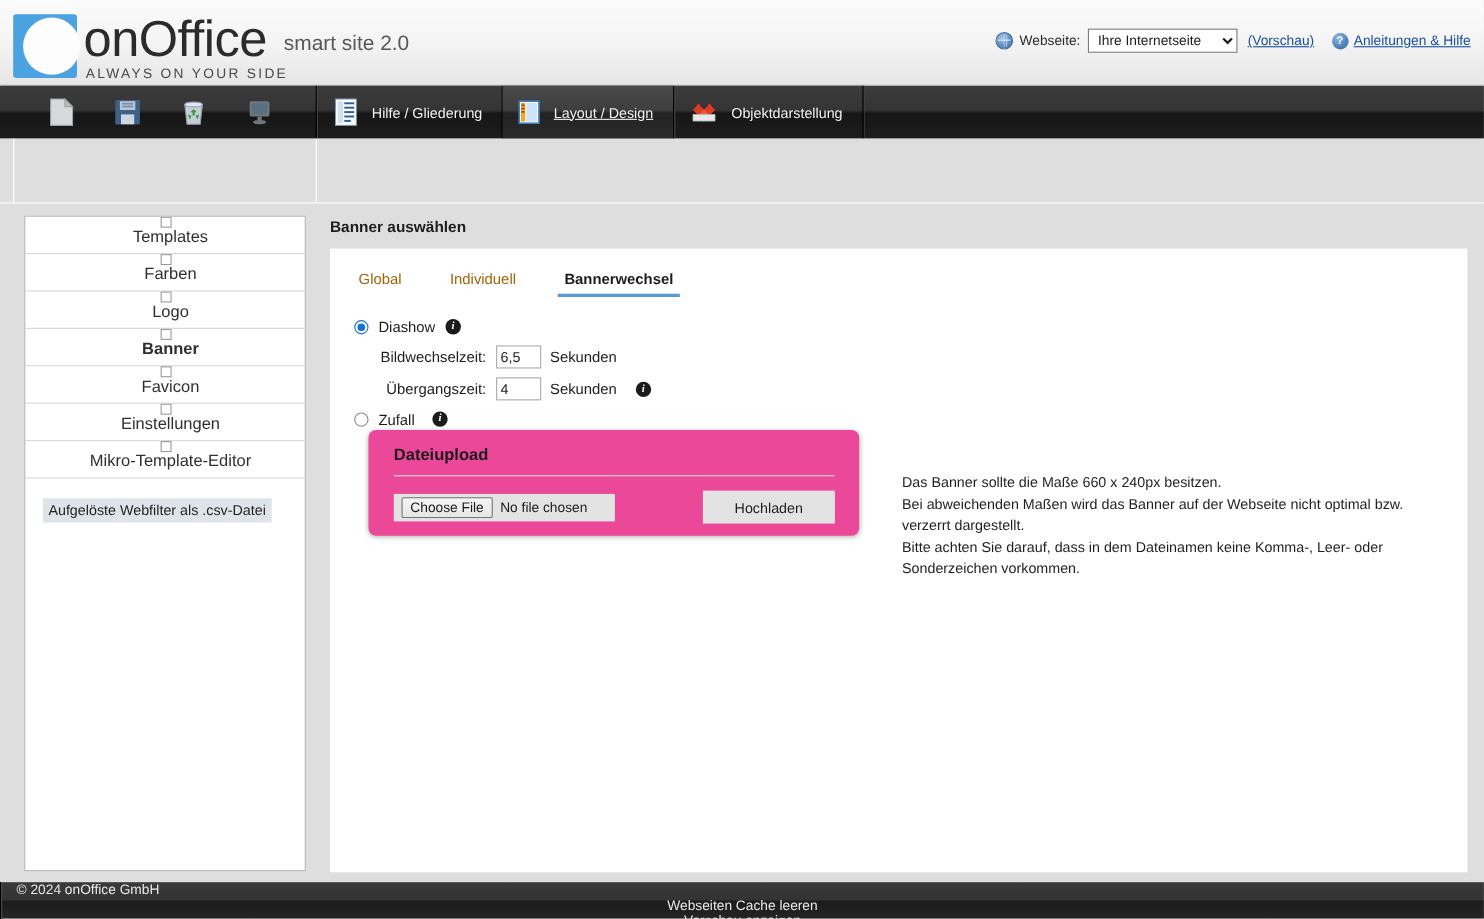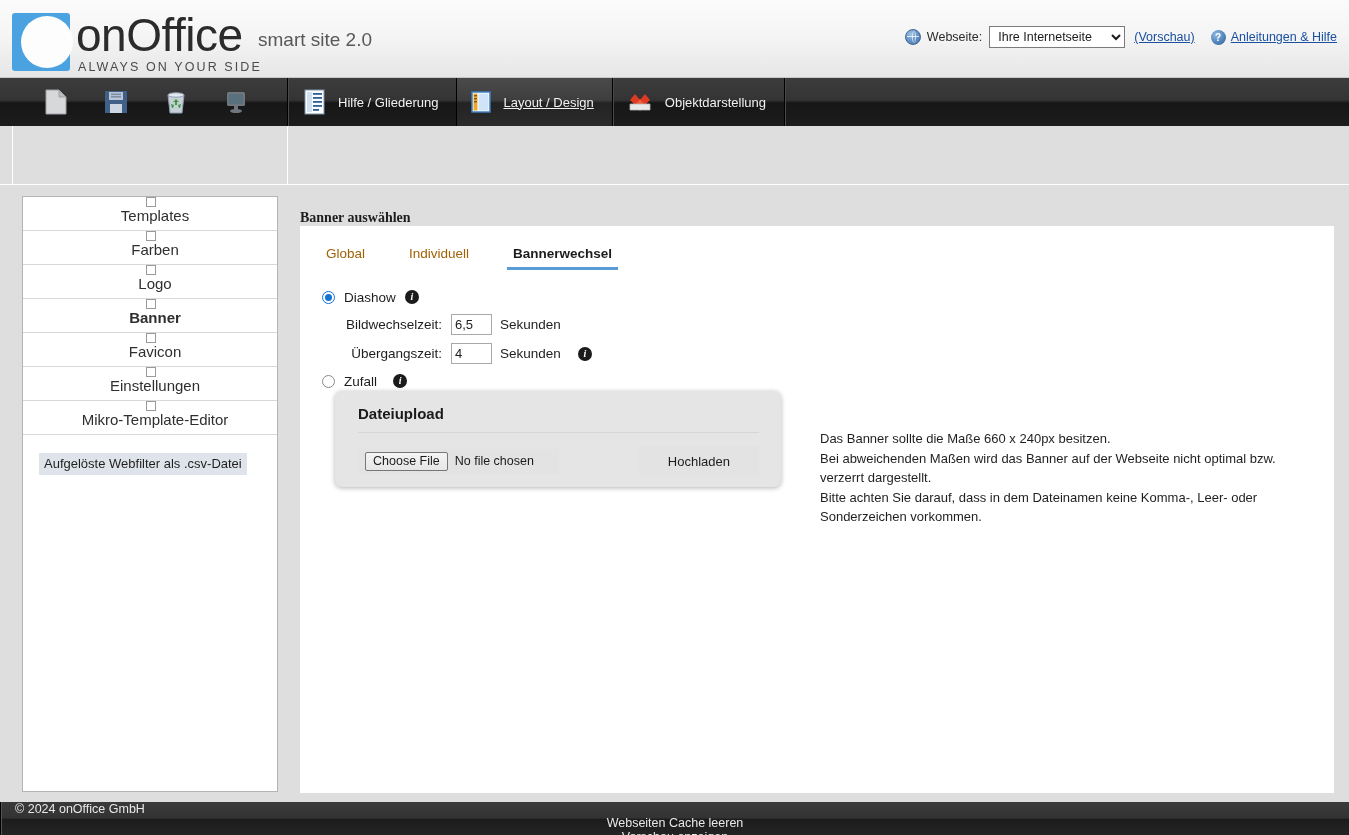--- a/index.html
+++ b/index.html
@@ -186,22 +186,22 @@
     display: inline-block;
     background: #dfe4ea;
     color: #1f1f1f;
     font-size: 13px;
     padding: 3px 5px 4px 5px;
     cursor: pointer;
   }
 
   
   .main-head {
-    position: absolute; left: 300px; top: 210px;
-    font-size: 14px; font-weight: bold; color: #1d1d1d; font-family: Liberation Serif, serif;
+    position: absolute; left: 300px; top: 198px;
+    font-size: 14px; font-weight: bold; color: #1d1d1d;
   }
   .main-panel {
     position: absolute; left: 300px; top: 226px;
     width: 1034px; height: 567px;
     background: #ffffff;
   }
   .tabs {
     display: flex; align-items: flex-end;
     padding: 10px 0 0 20px;
     height: 44px;
@@ -256,21 +256,21 @@
     font-size: 13px;
     color: #1d1d1d;
     padding: 0 3px;
   }
   .unit { margin-left: 8px; }
 
   
   .upload-card {
     position: absolute; left: 35px; top: 165px;
     width: 446px; height: 96px;
-    background: #e5e5e5;
+    background: #ec4899;
     border-radius: 7px;
     box-shadow: 0 1px 5px rgba(0,0,0,.30);
     padding: 14px 22px 0 23px;
   }
   .upload-title { font-size: 15px; font-weight: bold; color: #1b1b1b; }
   .upload-rule {
     margin-top: 10px; height: 1px; background: #d6d6d6;
   }
   .upload-row {
     margin-top: 13px; display: flex; align-items: center;

